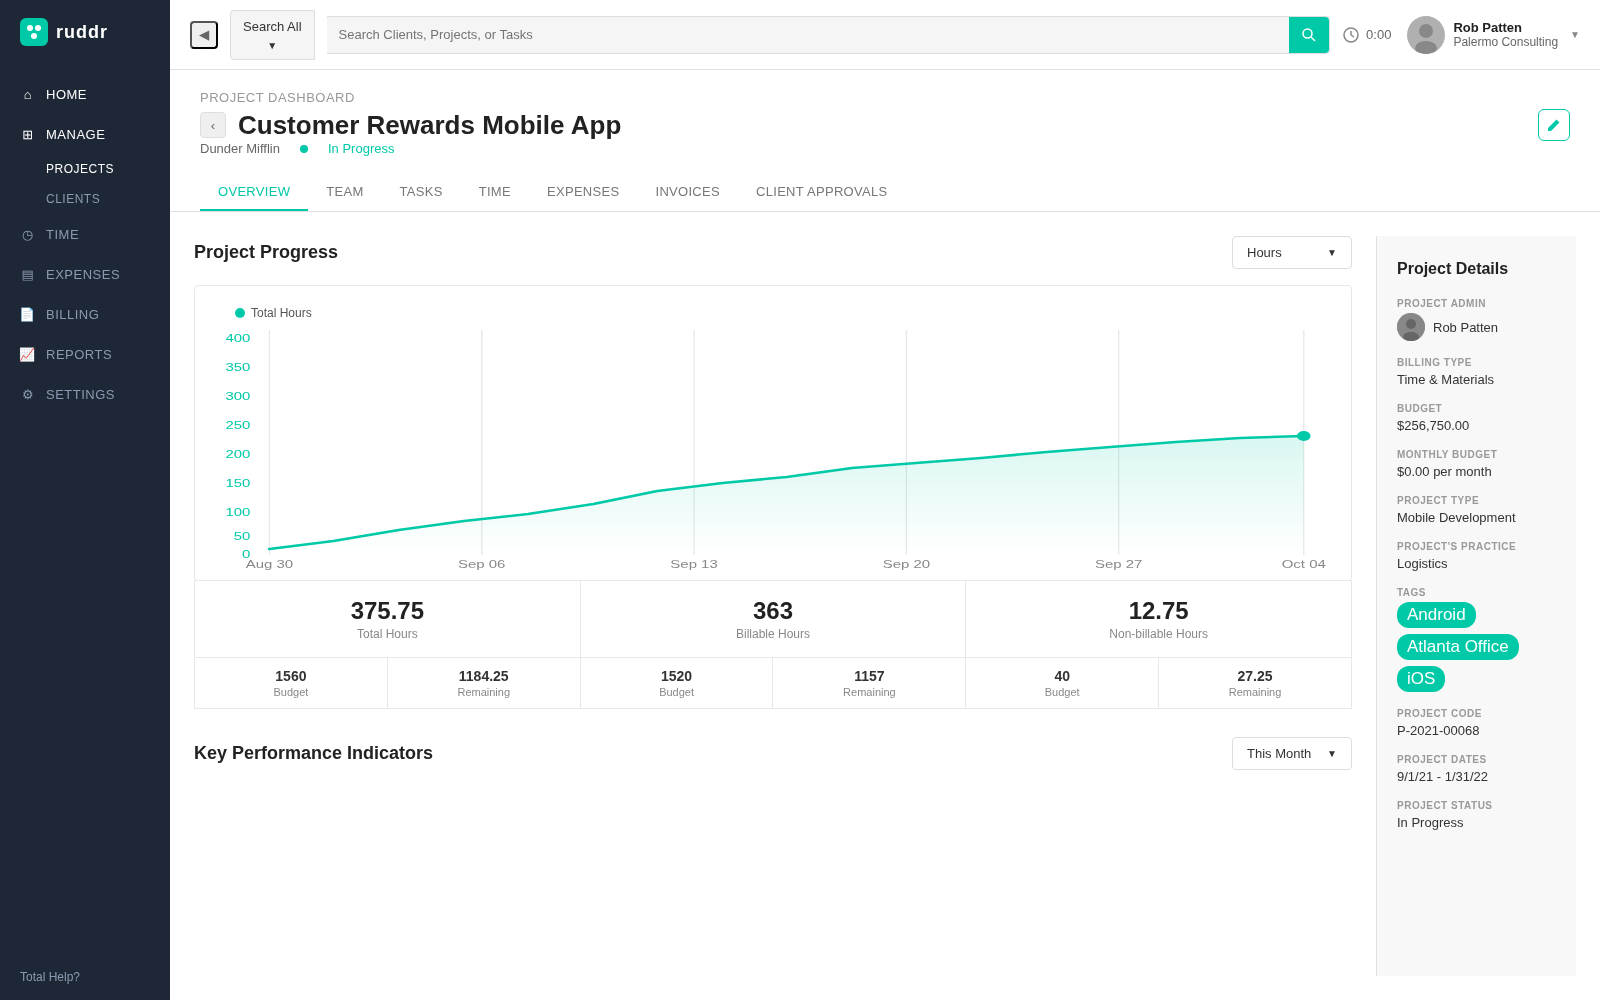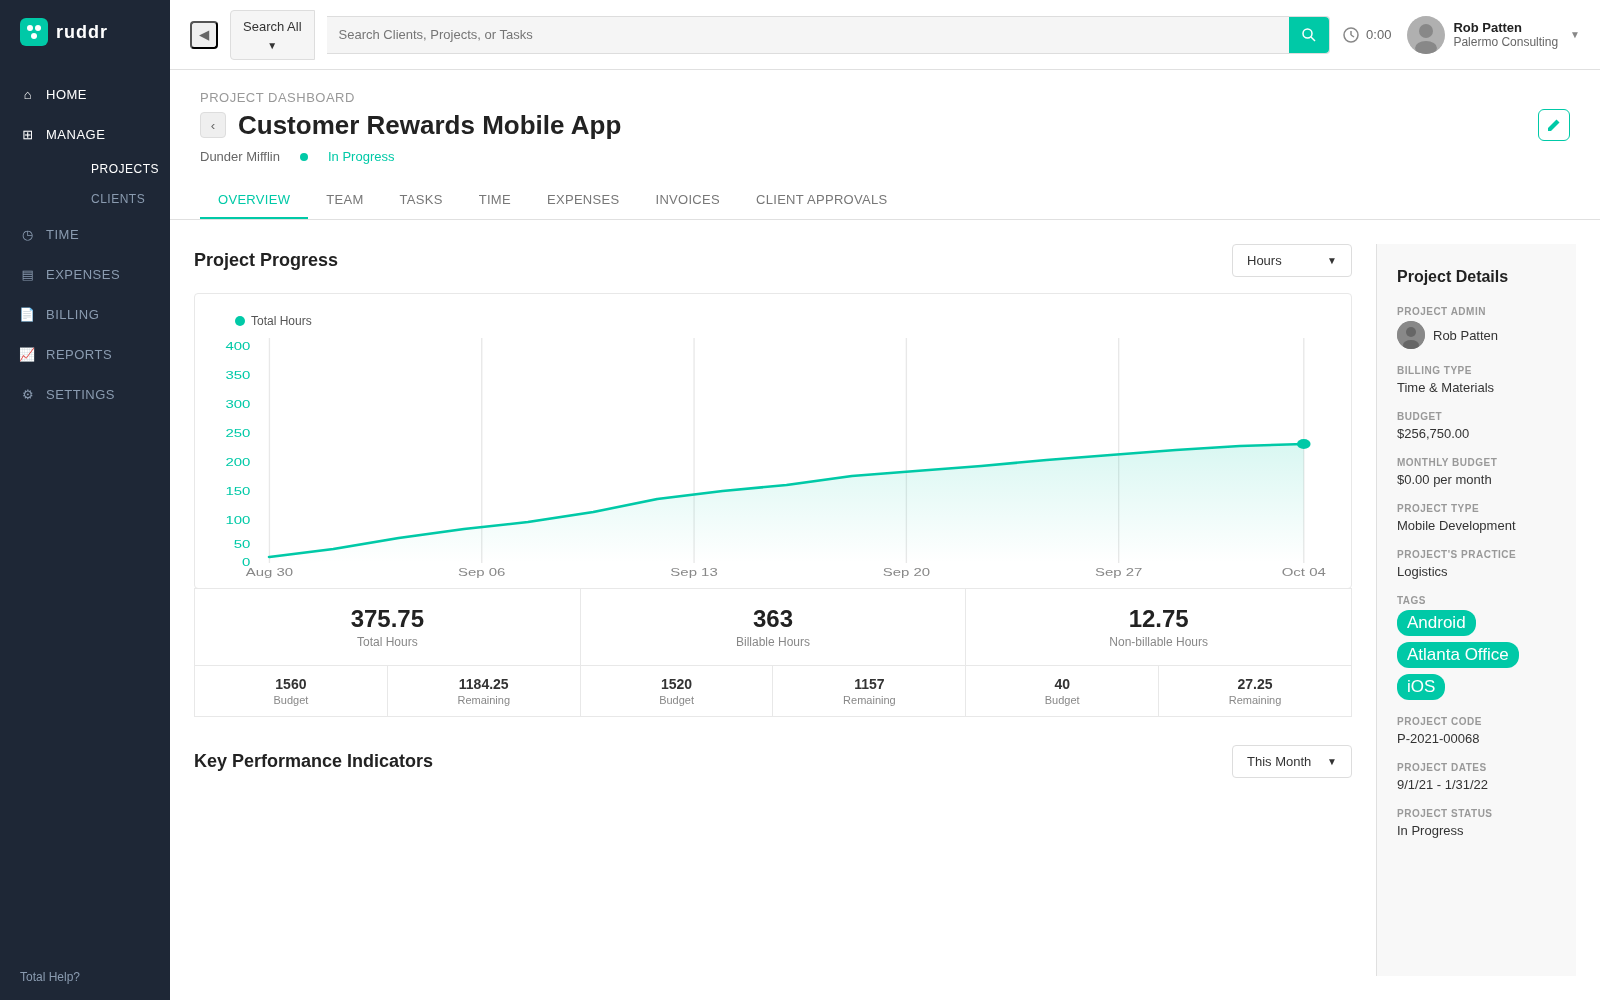--- a/index.html
+++ b/index.html
@@ -9,21 +9,21 @@
     .sidebar { width: 170px; background: #1e2736; color: #fff; display: flex; flex-direction: column; flex-shrink: 0; }
     .sidebar-logo { padding: 18px 20px; display: flex; align-items: center; gap: 8px; }
     .logo-icon { width: 28px; height: 28px; background: #00c9a7; border-radius: 6px; display: flex; align-items: center; justify-content: center; }
     .logo-icon svg { width: 18px; height: 18px; fill: white; }
     .logo-text { color: #fff; font-size: 18px; font-weight: 600; letter-spacing: 1px; }
     .sidebar-nav { flex: 1; padding-top: 10px; }
     .nav-item { display: flex; align-items: center; gap: 10px; padding: 12px 20px; cursor: pointer; color: #8a9bb0; font-size: 13px; font-weight: 500; letter-spacing: 0.5px; }
     .nav-item.active { color: #fff; }
     .nav-item .nav-icon { width: 16px; height: 16px; display: flex; align-items: center; justify-content: center; }
     .nav-sub { padding-left: 46px; }
-    .nav-sub-item { display: block; padding: 8px 0; font-size: 12px; font-weight: 500; letter-spacing: 0.5px; color: #8a9bb0; cursor: pointer; margin-left: 45px; }
+    .nav-sub-item { display: block; padding: 8px 0; font-size: 12px; font-weight: 500; letter-spacing: 0.5px; color: #8a9bb0; cursor: pointer; }
     .nav-sub-item.active { color: #fff; }
     .sidebar-footer { padding: 16px 20px; color: #8a9bb0; font-size: 12px; cursor: pointer; }
 
     
     .main-wrapper { flex: 1; display: flex; flex-direction: column; overflow: hidden; }
 
     
     .topbar { background: #fff; height: 70px; display: flex; align-items: center; padding: 0 20px; gap: 12px; border-bottom: 1px solid #e0e0e0; flex-shrink: 0; }
     .collapse-btn { width: 28px; height: 28px; display: flex; align-items: center; justify-content: center; cursor: pointer; color: #666; border-radius: 4px; }
     .search-dropdown { display: flex; align-items: center; background: #f5f5f5; border: 1px solid #ddd; border-radius: 4px 0 0 4px; padding: 8px 12px; gap: 6px; cursor: pointer; font-size: 13px; color: #333; white-space: nowrap; flex-direction: column; }
@@ -45,21 +45,21 @@
     
     .project-main { flex: 1; background: #fff; overflow-y: auto; display: flex; flex-direction: column; }
 
     
     .project-header { padding: 20px 30px 0; background: #fff; border-bottom: 1px solid #e0e0e0; }
     .project-dashboard-label { font-size: 13px; color: #999; letter-spacing: 0.5px; text-transform: uppercase; margin-bottom: 4px; }
     .project-title-row { display: flex; align-items: center; gap: 12px; }
     .back-btn { width: 26px; height: 26px; border: 1px solid #ddd; border-radius: 4px; display: flex; align-items: center; justify-content: center; cursor: pointer; color: #666; }
     .project-title { font-size: 26px; font-weight: 600; color: #222; }
     .edit-btn { margin-left: auto; width: 32px; height: 32px; border: 1px solid #00c9a7; border-radius: 6px; display: flex; align-items: center; justify-content: center; cursor: pointer; color: #00c9a7; }
-    .project-meta { display: flex; align-items: center; gap: 20px; margin-top: 8px; padding-bottom: 14px; }
+    .project-meta { display: flex; align-items: center; gap: 20px; margin-top: 0; padding-bottom: 14px; }
     .client-name { font-size: 13px; color: #666; }
     .status-dot { width: 8px; height: 8px; background: #00c9a7; border-radius: 50%; }
     .status-text { font-size: 13px; color: #00c9a7; font-weight: 500; }
     .project-tabs { display: flex; gap: 0; margin-top: 4px; }
     .tab { padding: 10px 18px; font-size: 13px; font-weight: 500; color: #777; cursor: pointer; border-bottom: 2px solid transparent; letter-spacing: 0.3px; }
     .tab.active { color: #00c9a7; border-bottom: 2px solid #00c9a7; }
 
     
     .project-body { flex: 1; display: flex; padding: 24px; gap: 24px; overflow-y: auto; }
 

